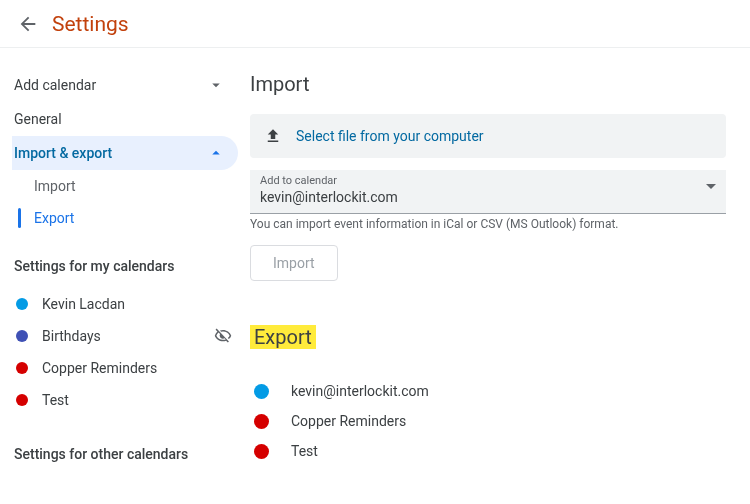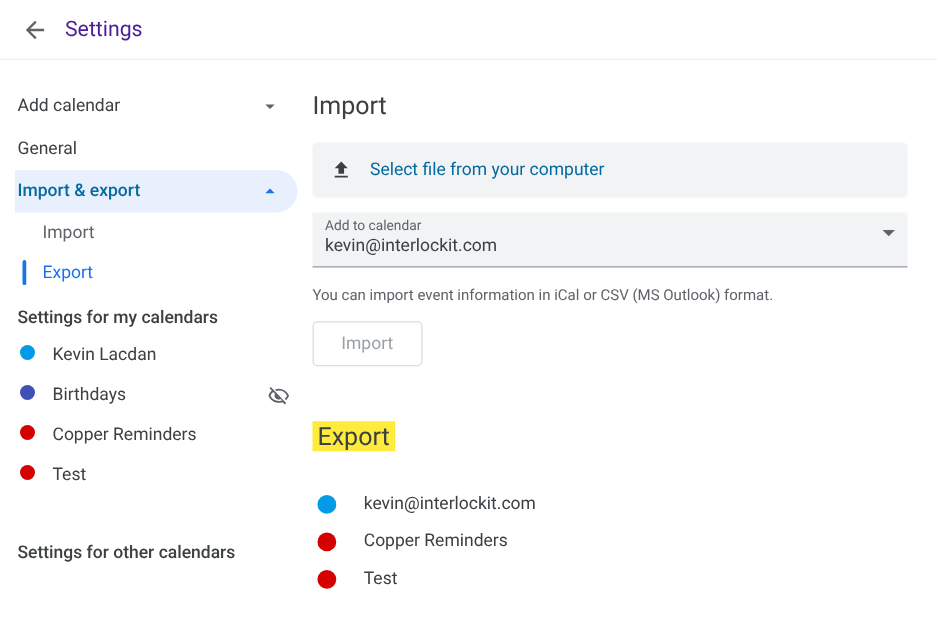--- a/index.html
+++ b/index.html
@@ -1,49 +1,49 @@
 <!DOCTYPE html>
 <html><head>
 <meta charset="utf-8">
 <style>
   *{box-sizing:border-box;margin:0;padding:0;font-family:Roboto,Arial,sans-serif;-webkit-font-smoothing:antialiased}
   body{width:750px;height:504px;background:#fff;overflow:hidden;color:#3c4043;font-size:14px}
   .header{display:flex;align-items:center;height:48px;padding:0 10px;border-bottom:1px solid #edeff0}
   .back-btn{width:36px;height:36px;border:none;background:none;display:flex;align-items:center;justify-content:center;cursor:pointer;border-radius:50%}
   .back-btn svg{width:22px;height:22px;fill:#5f6368}
-  .title{font-size:17px;color:#4c1d95;margin-left:6px;font-weight:400}
+  .title{font-size:21px;color:#c2410c;margin-left:6px;font-weight:400}
   .body{display:flex;padding-top:20px}
   .sidebar{width:250px;padding-left:12px}
   .s-item{height:34px;display:flex;align-items:center;padding:0 12px 0 2px;border-radius:0 18px 18px 0;margin-right:12px;position:relative;cursor:pointer}
   .s-item .lbl{flex:1;white-space:nowrap;overflow:hidden;color:#3c4043}
   .s-item.active{background:#e8f0fe}
   .s-item.active .lbl{color:#0369a1;font-weight:500}
   .s-item.sub{padding-left:22px;height:32px}
   .s-item.sub .lbl{color:#5f6368}
   .s-item.sub.sel::before{content:"";position:absolute;left:6px;top:6px;bottom:6px;width:3px;background:#1a73e8;border-radius:2px}
   .s-item.sub.sel .lbl{color:#1a73e8}
   .chev{width:20px;height:20px;display:flex;align-items:center;justify-content:center}
   .chev svg{width:18px;height:18px;fill:#5f6368}
   .s-item.active .chev svg{fill:#1a73e8}
-  .sec-h{font-size:14px;font-weight:500;color:#3c4043;margin:12px 0 14px 2px}
-  .cal-row{display:flex;align-items:flex-start;height:32px;padding-right:18px;cursor:pointer}
+  .sec-h{font-size:14px;font-weight:500;color:#3c4043;margin:24px 0 14px 2px}
+  .cal-row{display:flex;align-items:center;height:32px;padding-right:18px;cursor:pointer}
   .dot{width:12px;height:12px;border-radius:50%;margin:0 14px 0 4px;flex:none}
   .cal-row .lbl{flex:1;color:#3c4043}
   .eye{width:18px;height:18px}
   .eye svg{width:18px;height:18px;fill:#5f6368}
   .main{flex:1;padding-right:24px}
   .m-h{font-size:20px;color:#3c4043;margin:4px 0 18px;font-weight:400}
   .m-h.hl{background:#ffeb3b;display:inline-block;padding:0 4px}
   .file-btn{width:100%;height:44px;background:#f1f3f4;border:none;border-radius:4px;display:flex;align-items:center;padding:0 14px;cursor:pointer;color:#0369a1;font-size:14px}
   .file-btn svg{width:18px;height:18px;fill:#3c4043;margin-right:14px}
   .sel-wrap{width:100%;margin-top:12px;background:#f1f3f4;border-radius:0;padding:4px 10px 8px;position:relative;border-bottom:1px solid #9aa0a6;cursor:pointer}
   .sel-lbl{font-size:11px;color:#5f6368}
   .sel-val{font-size:14px;color:#3c4043;margin-top:2px}
   .sel-wrap .tri{position:absolute;right:10px;top:14px;width:0;height:0;border-left:5px solid transparent;border-right:5px solid transparent;border-top:5px solid #5f6368}
-  .help{font-size:12px;color:#5f6368;margin-top:15px}
+  .help{font-size:12px;color:#5f6368;margin-top:3px}
   .btn{height:36px;padding:0 22px;border:1px solid #dadce0;background:#fff;color:#9aa0a6;border-radius:4px;font-size:14px;cursor:default;margin-top:14px}
   .exp-row{display:flex;align-items:center;height:28px;margin-bottom:2px}
   .exp-row .dot{margin:0 22px 0 4px;width:15px;height:15px}
   .exp-row .lbl{color:#3c4043}
   .gap{height:40px}
 </style>
 </head>
 <body>
 
 <div class="header">

